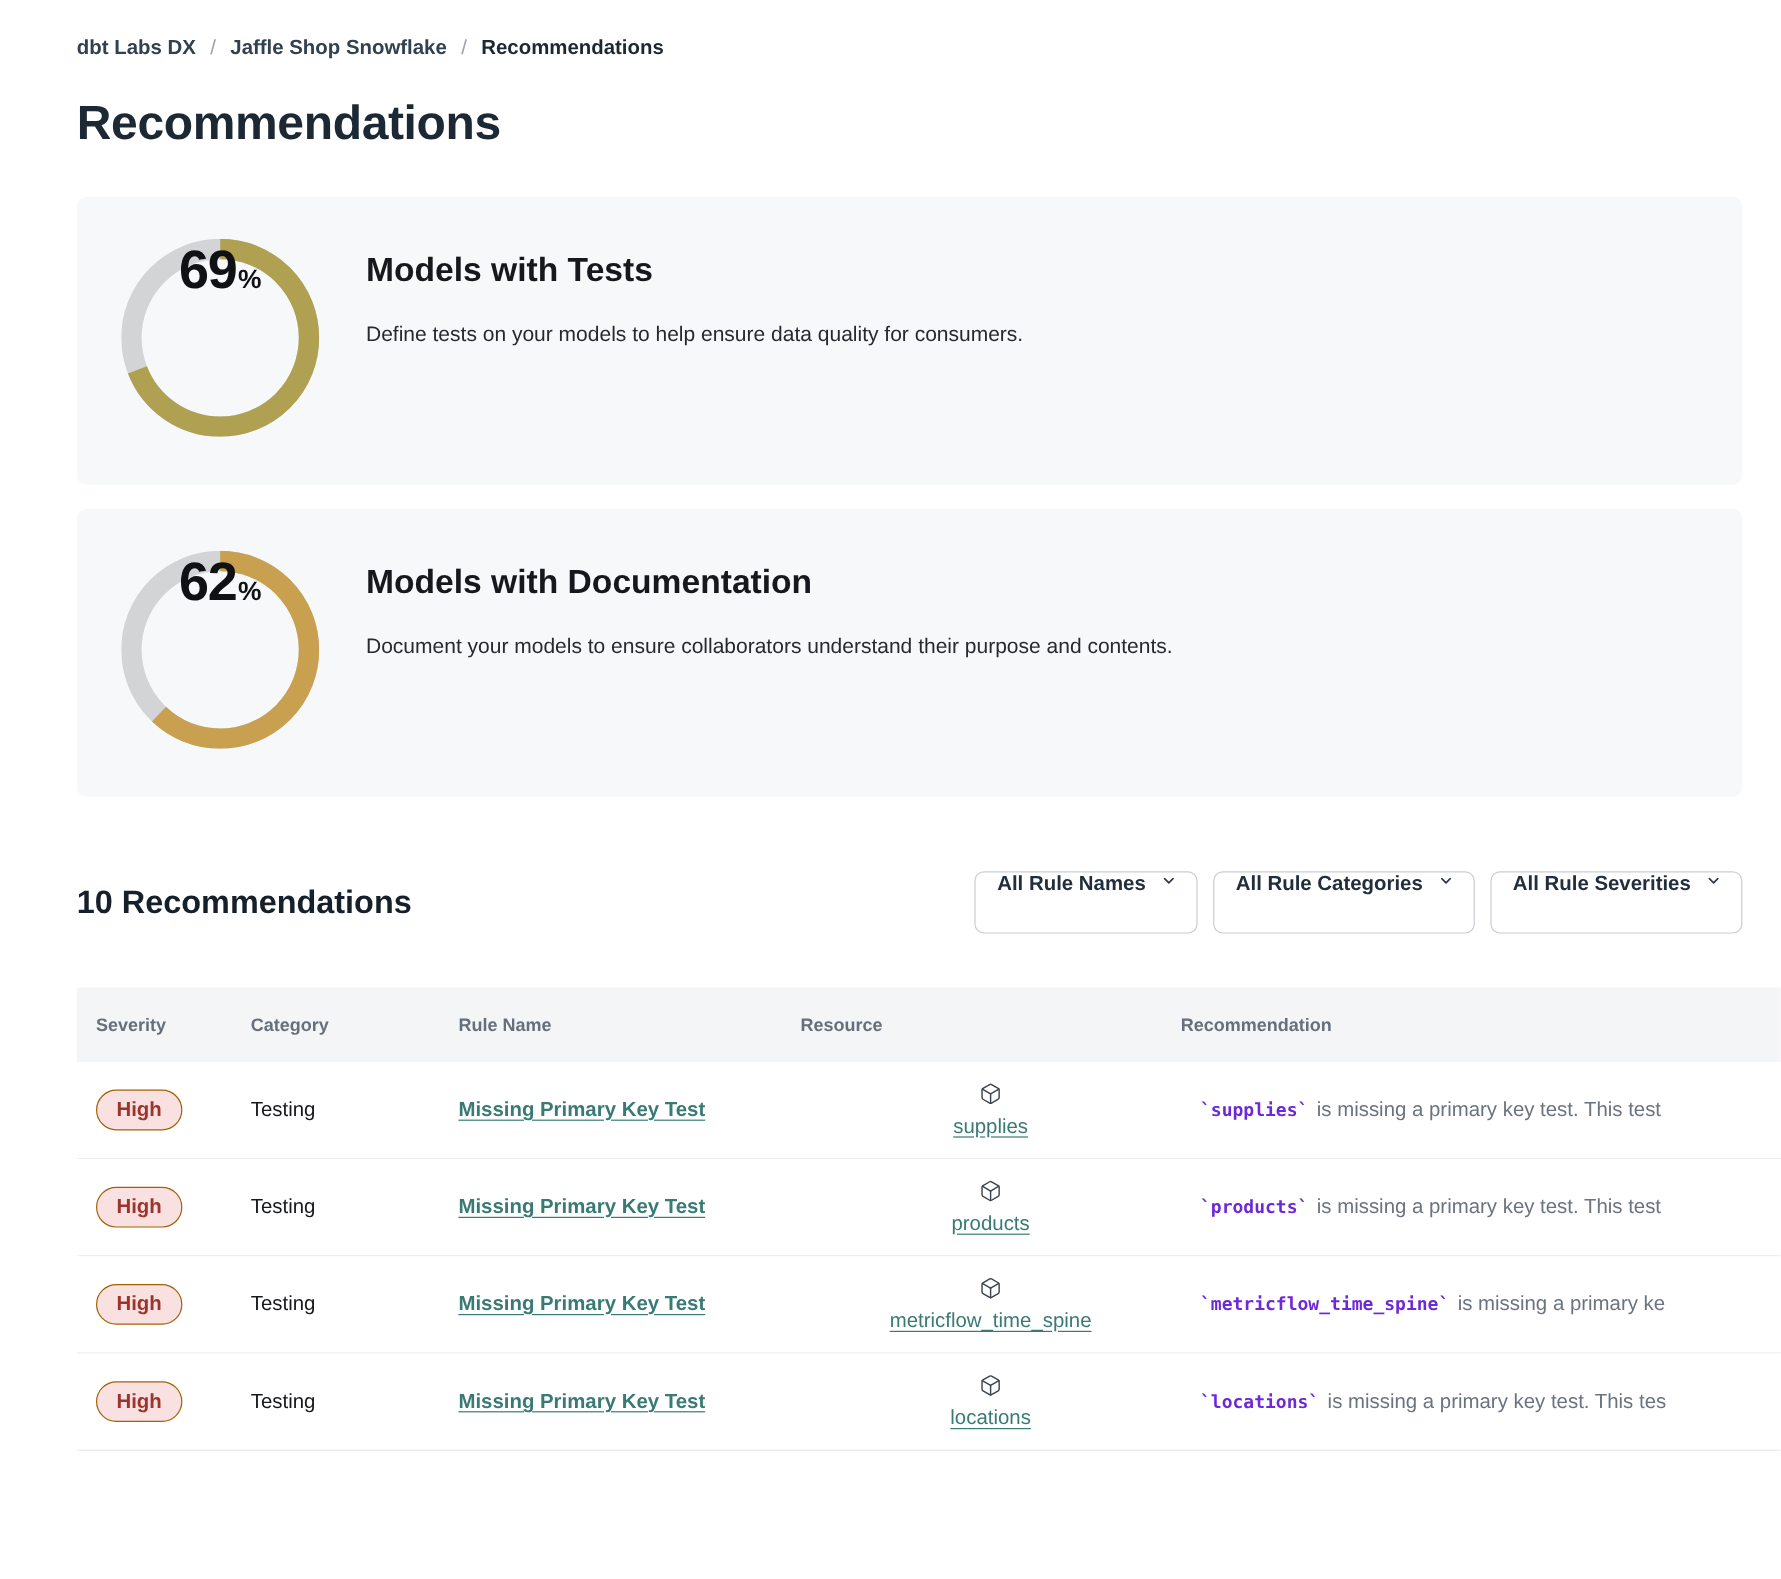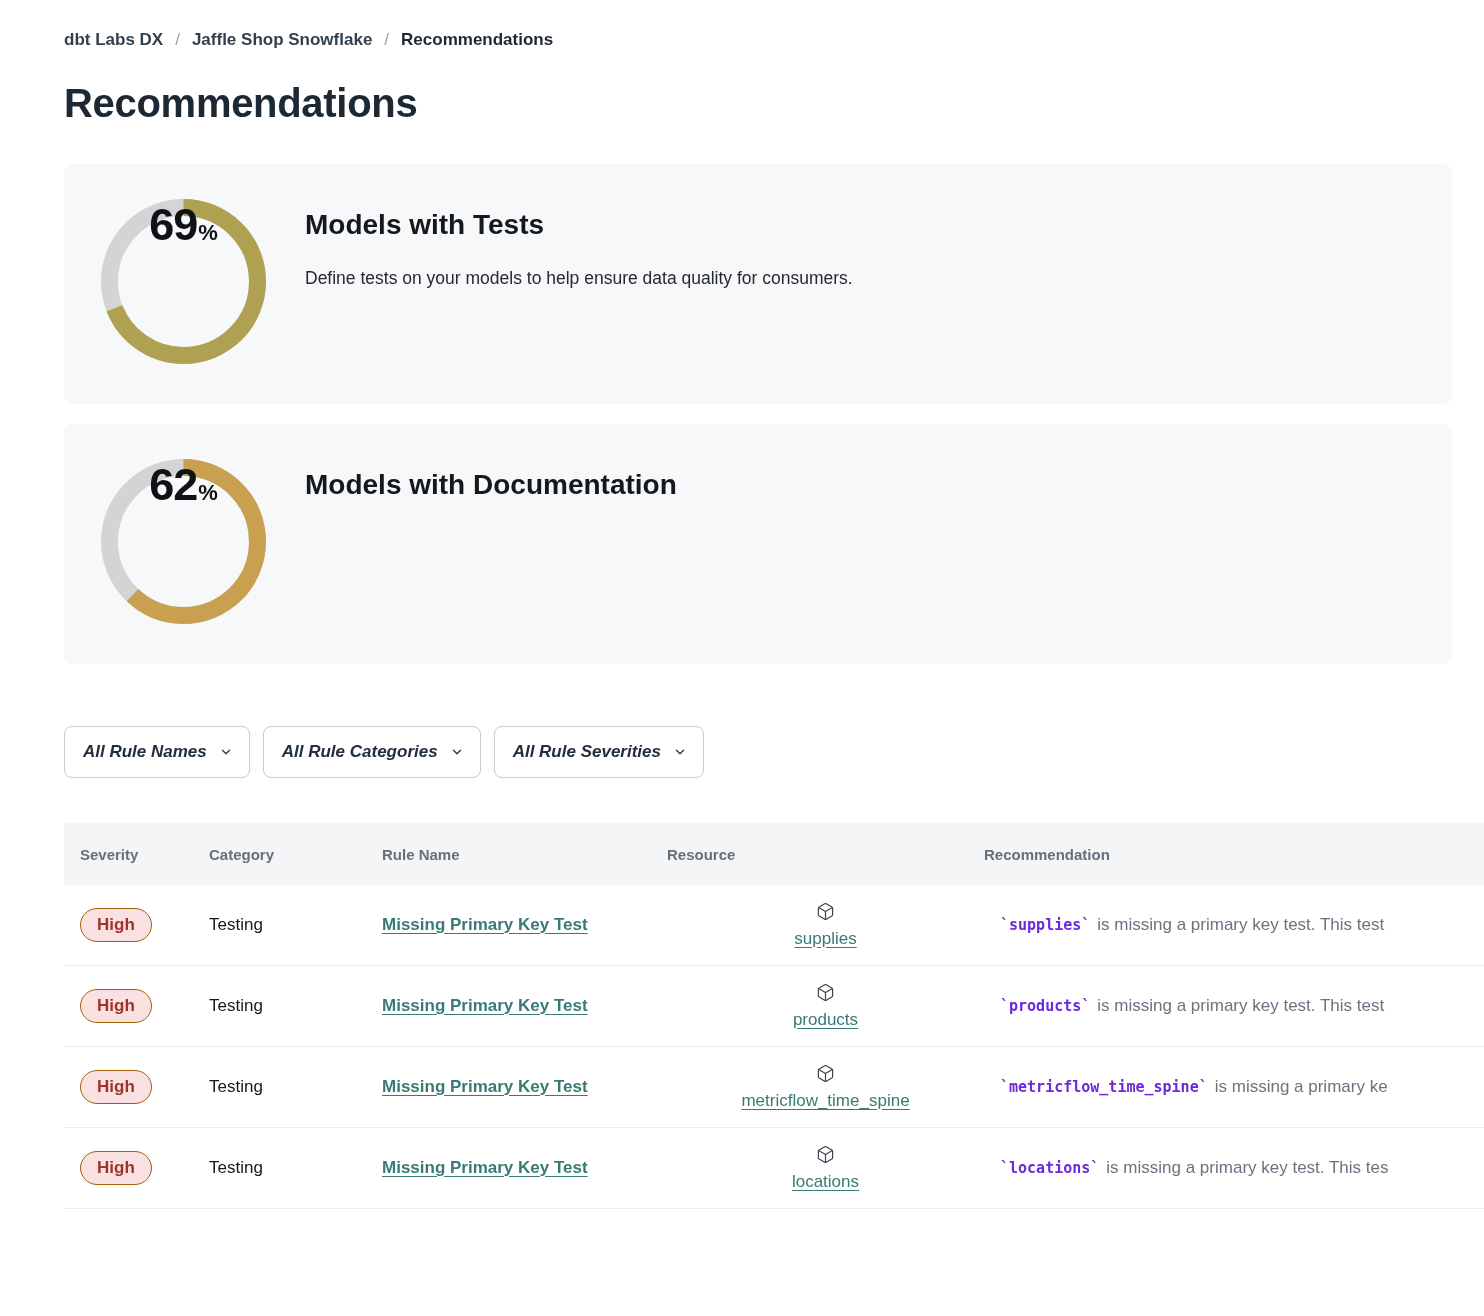--- a/index.html
+++ b/index.html
@@ -30,22 +30,22 @@
   .pct-sign { font-size:22px; font-weight:700; color:#0f1114; margin-left:1px; }
   .card-text { margin:45px 0 0 39px; }
   .card-text h3 { margin:0; font-size:28px; font-weight:700; color:#15181c; }
   .card-text p { margin:27px 0 0; font-size:17.5px; color:#26292e; }
 
   
   .rec-header { margin-top:62px; width:1388px; display:flex; align-items:center; justify-content:space-between; }
   .rec-header h2 { margin:0; font-size:27px; font-weight:600; color:#16202b; }
   .filters { display:flex; gap:13px; }
   .filter-btn { height:52px; padding:0 16px 0 18px; border:1px solid #c9cdd3; border-radius:8px; background:#fff;
-    display:flex; align-items:center; gap:12px; font-size:17px; font-weight:600; color:#222e3d;
-    font-family:inherit; cursor:pointer;font-style:italic; }
+    display:flex; align-items:flex-start; gap:12px; font-size:17px; font-weight:600; color:#222e3d;
+    font-family:inherit; cursor:pointer; }
   .chevron { display:flex; align-items:center; }
 
   
   .table { margin-top:45px; width:1420px; }
   .thead, .trow { display:grid; grid-template-columns:129px 173px 285px 317px 1fr; padding-left:16px; align-items:center; }
   .thead { height:62px; background:#f4f5f7; color:#66707d; font-weight:700; font-size:15px; }
   .trow { height:81px; background:#fff; border-bottom:1px solid #ececef; }
   .badge { display:inline-block; background:#f9e1e1; border:1px solid #a16207; color:#9e332c;
     font-weight:700; font-size:17px; padding:6px 16px; border-radius:999px; }
   .cat { font-size:17px; color:#16181b; }
@@ -99,24 +99,26 @@
       </svg>
       <div class="donut-label">
         <span class="inner">
           <span class="pct-num">62</span>
           <span class="pct-sign">%</span>
         </span>
       </div>
     </div>
     <div class="card-text">
       <h3>Models with Documentation</h3>
+      <p>Document your models to ensure collaborators understand their purpose and contents.</p>
     </div>
   </section>
 
   <div class="rec-header">
+    <h2>10 Recommendations</h2>
     <div class="filters">
       <button class="filter-btn">
         <span>All Rule Names</span>
         <span class="chevron">
           <svg width="14" height="14" viewBox="0 0 24 24">
               <polyline points="6 9 12 15 18 9" fill="none" stroke="#2b3a4a" stroke-width="2.4" stroke-linecap="round" stroke-linejoin="round"></polyline>
             </svg>
         </span>
       </button>
       <button class="filter-btn">

